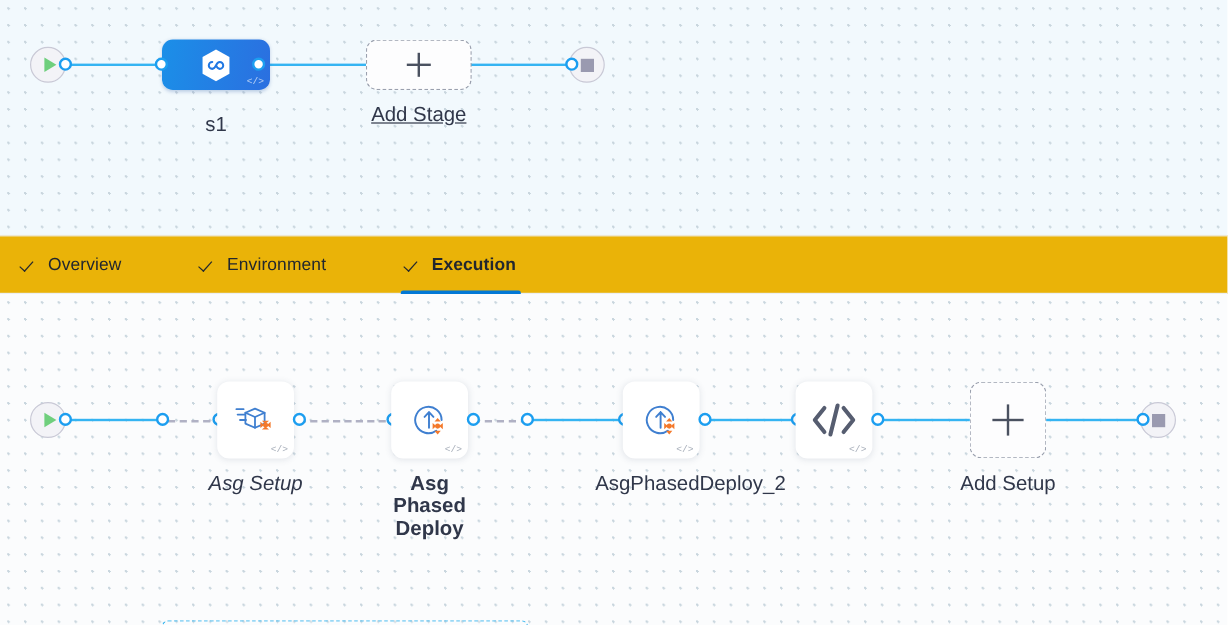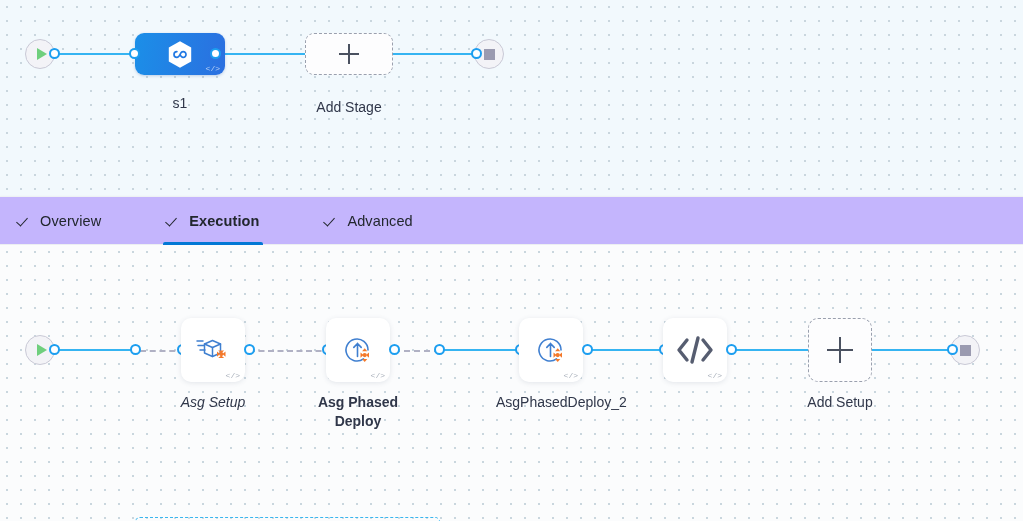--- a/index.html
+++ b/index.html
@@ -21,21 +21,21 @@
     background-position: 6px 6px;
     overflow: hidden;
   }
   #stage-canvas { top: 0; height: 196px; background-color: #f2f9fd; }
   #step-canvas  { top: 245px; height: 276px; background-color: #fbfcfd; }
 
   
   #tabbar {
     position: absolute; left: 0; top: 196px;
     width: 1023px; height: 49px;
-    background: #c4b5fd;
+    background: #eab308;
     border-top: 1px solid #eef1f4;
     border-bottom: 1px solid #eceff2;
     box-shadow: 0 1px 3px rgba(40,60,80,.06);
     display: flex; align-items: stretch;
     padding-left: 18px;
   }
   .tab {
     position: relative;
     display: flex; align-items: center; gap: 9px;
     padding: 0 14px 0 0;
@@ -103,21 +103,21 @@
     box-shadow: 0 1px 3px rgba(30,80,160,.25);
   }
   .hexicon { width: 26px; height: 29px; }
   .codetag {
     position: absolute; right: 5px; bottom: 2px;
     font-size: 8px; line-height: 1; color: rgba(255,255,255,.65);
     font-family: "Liberation Mono", monospace;
   }
   .node-label {
     position: absolute; text-align: center;
-    font-size: 14px; color: #30374a; line-height: 19px;
+    font-size: 17px; color: #30374a; line-height: 19px;
   }
 
   
   .add-node {
     position: absolute;
     border: 1.6px dashed #9aa0ae;
     background: #fdfdfe;
     display: flex; align-items: center; justify-content: center;
     cursor: pointer;
   }
@@ -177,40 +177,40 @@
       </svg>
       <span class="codetag">&lt;/&gt;</span>
     </div>
     <div class="dot" style="left:129px; top:48px;"></div>
     <div class="dot" style="left:210px; top:48px;"></div>
     <div class="node-label" style="left:135px; top:94px; width:90px;">s1</div>
 
     <div class="add-node" id="add-stage-node">
       <div class="plus"></div>
     </div>
-    <div class="node-label" style="left:289px; top:98px; width:120px;">Add Stage</div>
+    <div class="node-label" style="left:289px; top:86px; width:120px;text-decoration:underline;">Add Stage</div>
 
     <div class="terminal" style="left:474px; top:39px;">
       <div class="stop-sq"></div>
     </div>
     <div class="dot" style="left:471px; top:48px;"></div>
   </div>
 
   <div id="tabbar">
     <div class="tab">
       <span class="tick"></span>
       <span class="tlabel">Overview</span>
     </div>
+    <div class="tab">
+      <span class="tick"></span>
+      <span class="tlabel">Environment</span>
+    </div>
     <div class="tab active">
       <span class="tick"></span>
       <span class="tlabel">Execution</span>
-    </div>
-    <div class="tab">
-      <span class="tick"></span>
-      <span class="tlabel">Advanced</span>
     </div>
   </div>
 
   <div class="canvas" id="step-canvas">
 
     <div id="group-box"></div>
 
     <div class="link" style="left:54px; top:104px; width:86px;"></div>
     <div class="link dashed" style="left:140px; top:105px; width:45px;"></div>
     <div class="link dashed" style="left:249px; top:105px; width:82px;"></div>

